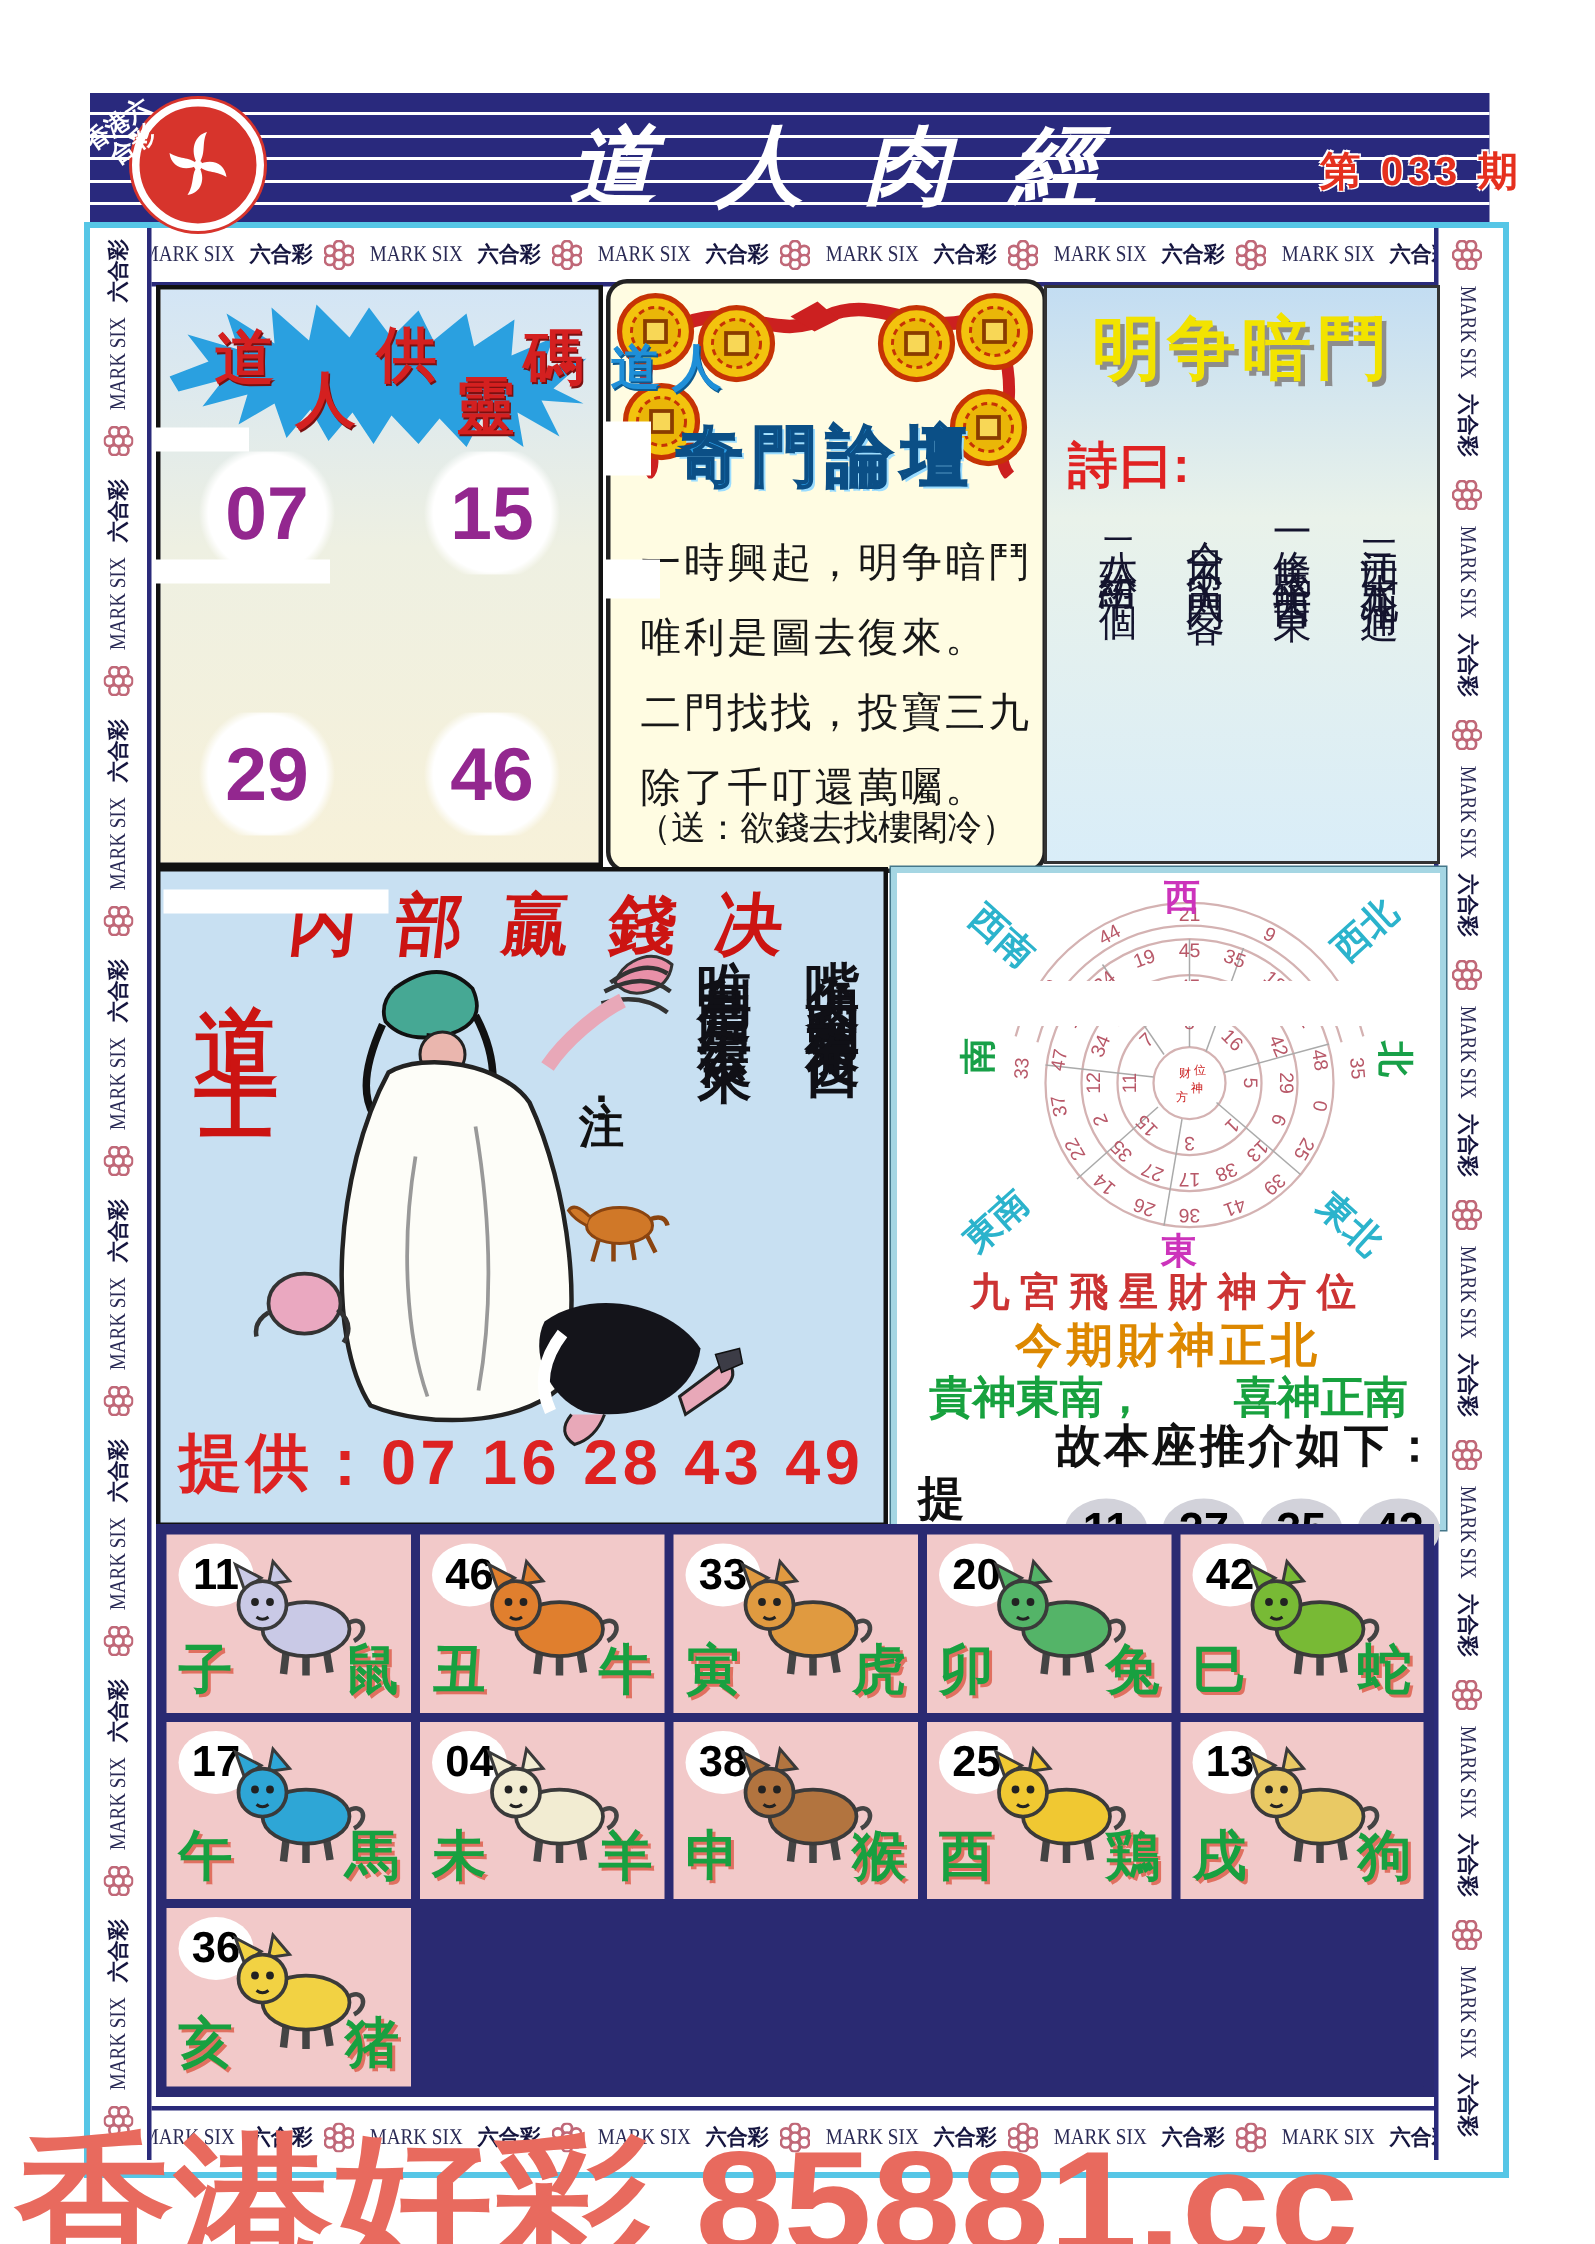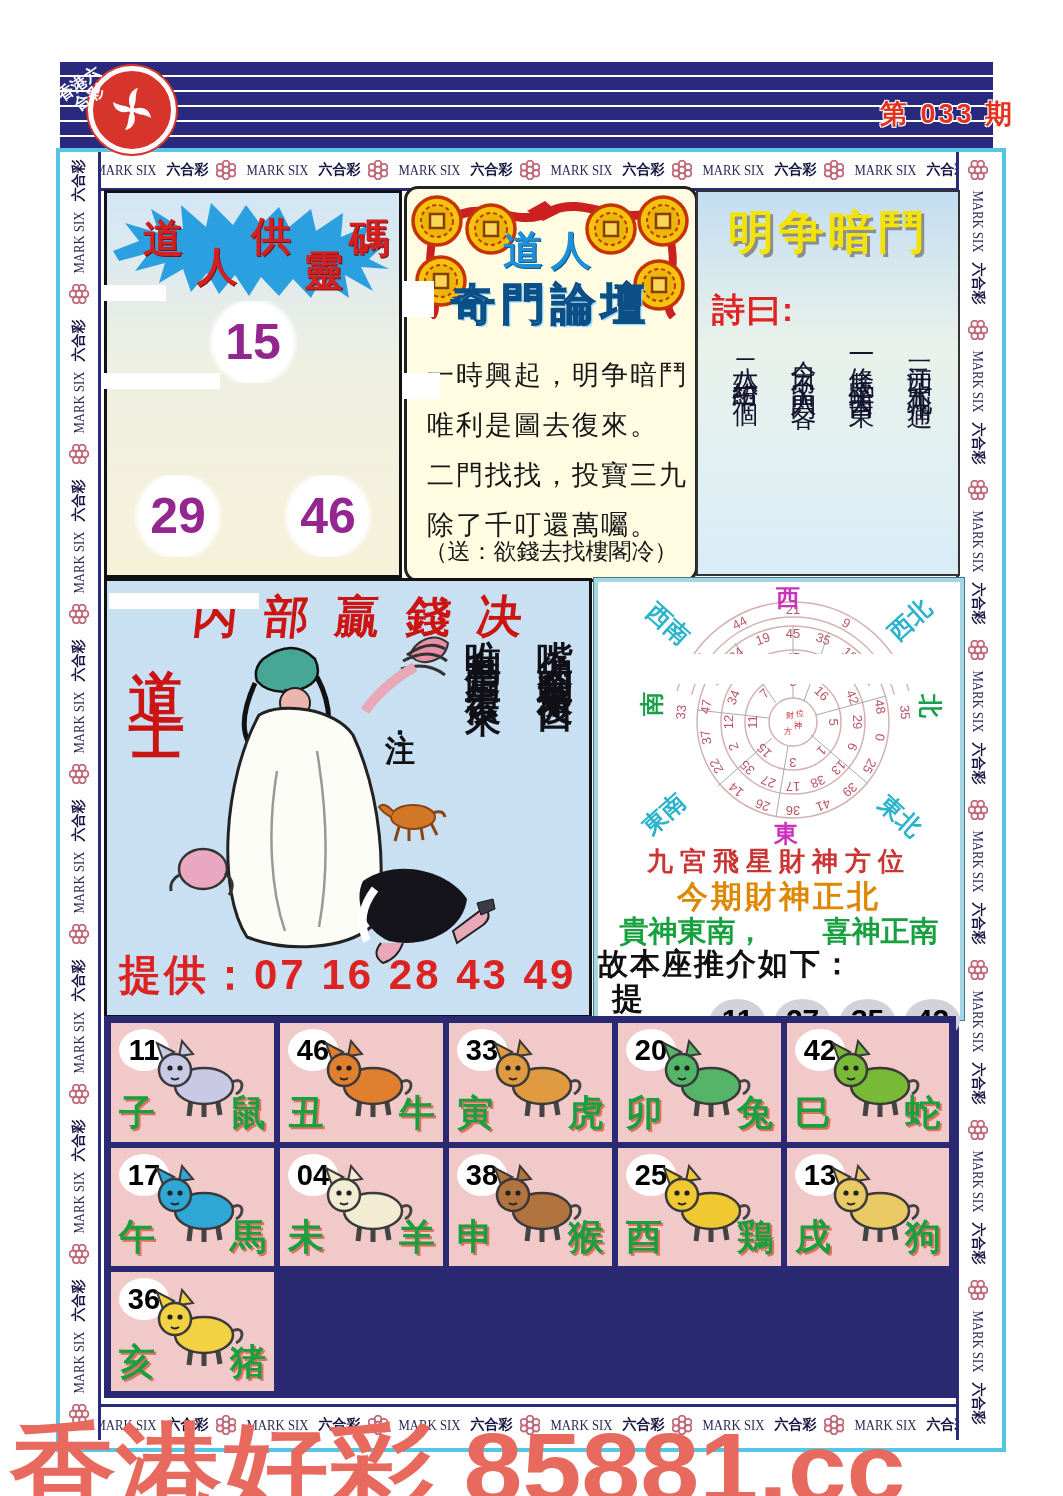--- a/index.html
+++ b/index.html
@@ -40,21 +40,21 @@
   #supply-title{left:6px;top:8px;width:278px;height:100px;}
   .sb-char{position:absolute;color:#d42020;font-weight:bold;font-size:40px;
     font-family:"Liberation Serif","DejaVu Serif",serif;text-shadow:1px 1px 0 #7a1010;}
   .sup-row{position:absolute;left:0;width:100%;display:flex;justify-content:center;gap:54px;}
   .sup-num{width:96px;height:82px;background:radial-gradient(circle,#fff 62%,rgba(255,255,255,0) 72%);
     color:#93278f;font-size:50px;font-weight:bold;display:flex;align-items:center;justify-content:center;}
 
   
   #qimen-panel{left:404px;top:186px;width:288px;height:390px;background:#fffce2;border:3px solid #222;
     border-radius:14px;z-index:2;}
-  #qimen-head1{left:0;top:34px;width:100%;text-align:center;color:#1f8fd8;font-size:40px;font-weight:bold;
+  #qimen-head1{left:0;top:34px;width:100%;color:#1f8fd8;font-size:33px;font-weight:bold;
     letter-spacing:8px;text-shadow:1px 1px 0 #0c5a90;}
   #qimen-head2{left:0;top:86px;width:100%;text-align:center;color:#2a9ae2;font-size:44px;font-weight:bold;
     letter-spacing:6px;-webkit-text-stroke:1.5px #0b4f86;text-shadow:2px 2px 0 #9adcff;}
   .qimen-line{position:absolute;left:20px;color:#171717;font-size:27px;letter-spacing:2px;
     font-family:"Liberation Serif","DejaVu Serif",serif;white-space:nowrap;}
   #qimen-gift{position:absolute;left:10px;bottom:12px;width:268px;text-align:center;color:#171717;font-size:23px;
     font-family:"Liberation Serif","DejaVu Serif",serif;white-space:nowrap;}
 
   
   #jinliao-panel{left:696px;top:190px;width:260px;height:382px;border:2px solid #333;z-index:2;
@@ -78,21 +78,21 @@
 
   
   #compass-panel{left:594px;top:578px;width:362px;height:434px;background:#fff;border:4px solid #a5d6e3;
     outline:1px solid #44778a;z-index:2;}
   .dir-label{position:absolute;font-size:24px;font-weight:bold;z-index:3;}
   #wheel-nums text{fill:#b85868;font-size:13px;text-anchor:middle;font-family:"Liberation Sans",sans-serif;}
   #compass-caption{left:0;top:262px;width:100%;text-align:center;color:#cc3333;font-size:26px;font-weight:bold;
     letter-spacing:7px;white-space:nowrap;}
   #compass-wealth{left:0;top:294px;width:100%;text-align:center;color:#dd8800;font-size:31px;font-weight:bold;letter-spacing:3px;}
   #compass-green{left:0;top:330px;width:100%;text-align:center;color:#17a13e;font-size:29px;font-weight:bold;}
-  #compass-reco{left:0;top:362px;width:100%;text-align:left;color:#101010;font-size:30px;font-weight:bold;
+  #compass-reco{left:0;top:362px;width:100%;text-align:right;color:#101010;font-size:30px;font-weight:bold;
     font-family:"Liberation Serif","DejaVu Serif",serif;letter-spacing:2px;}
   #compass-provide{left:14px;top:396px;display:flex;align-items:center;gap:10px;}
   #compass-provide .lbl{color:#101010;font-size:31px;font-weight:bold;font-family:"Liberation Serif","DejaVu Serif",serif;}
   .ball{width:58px;height:42px;border-radius:50%;background:#d2d2da;display:flex;align-items:center;
     justify-content:center;color:#000;font-size:30px;font-weight:bold;}
 
   
   #zodiac{left:104px;top:1016px;width:852px;height:382px;background:#2a2a72;border:7px solid #2a2a72;
     display:grid;grid-template-columns:163px 163px 163px 163px 162px;grid-template-rows:119px 118px 119px;
     gap:6px;box-sizing:border-box;z-index:2;}
@@ -156,20 +156,21 @@
       <g fill="#fff">
         <path d="M28,28 C22,18 26,8 34,6 C30,14 34,20 28,28Z"></path>
         <path d="M28,28 C37,23 46,27 47,36 C39,31 33,34 28,28Z"></path>
         <path d="M28,28 C34,37 30,47 21,48 C26,40 23,34 28,28Z"></path>
         <path d="M28,28 C19,33 10,29 9,20 C17,25 23,22 28,28Z"></path>
         <path d="M28,28 C24,18 14,16 10,22 C18,22 24,24 28,28Z" opacity=".0"></path>
         <circle cx="28" cy="28" r="3"></circle>
       </g>
     </svg>
   </div>
+  <div class="abs" id="main-title">道人肉經</div>
   <div class="abs" id="issue-no">第 033 期</div>
 
   <div class="abs" id="frame"></div>
 
   <div class="strip" id="strip-top">
     <div class="msunit">
       <svg width="20" height="20">
           <use href="#flower"></use>
         </svg>
       <span class="ms-mark">MARK SIX</span>
@@ -433,20 +434,21 @@
       <svg width="278" height="100" viewBox="0 0 278 100" style="position:absolute;left:0;top:0">
         <polygon fill="#2aa0e0" points="0,50 26,40 12,22 46,32 38,8 70,28 68,4 93,26 98,2 120,24 133,4 148,24 166,6 176,26 198,8 203,30 230,12 228,36 256,24 248,46 278,38 256,58 276,68 248,66 260,90 232,74 236,97 208,78 198,97 180,78 166,95 148,76 136,95 122,74 106,93 94,72 78,91 70,68 46,82 52,62 22,70 36,52 6,60"></polygon>
       </svg>
       <span class="sb-char" style="left:30px;top:10px">道</span>
       <span class="sb-char" style="left:84px;top:38px">人</span>
       <span class="sb-char" style="left:138px;top:8px">供</span>
       <span class="sb-char" style="left:190px;top:42px">靈</span>
       <span class="sb-char" style="left:236px;top:10px">碼</span>
     </div>
     <div class="sup-row" style="top:108px">
+      <div class="sup-num">07</div>
       <div class="sup-num">15</div>
     </div>
     <div class="sup-row" style="top:282px">
       <div class="sup-num">29</div>
       <div class="sup-num">46</div>
     </div>
     <div class="patch" style="left:-3px;top:92px;width:62px;height:16px"></div>
     <div class="patch" style="left:-3px;top:180px;width:116px;height:16px"></div>
   </div>
 

